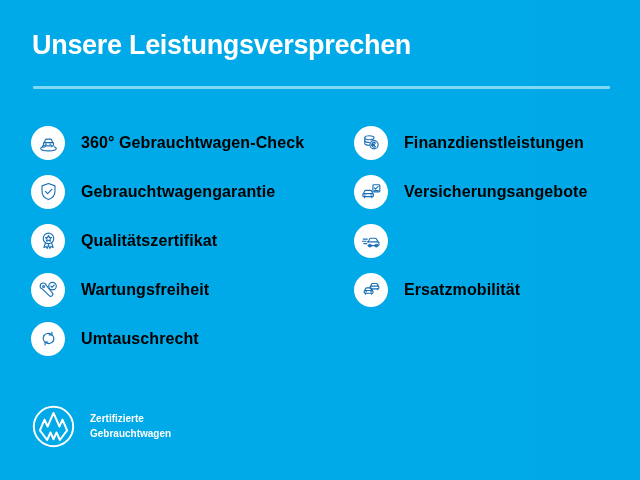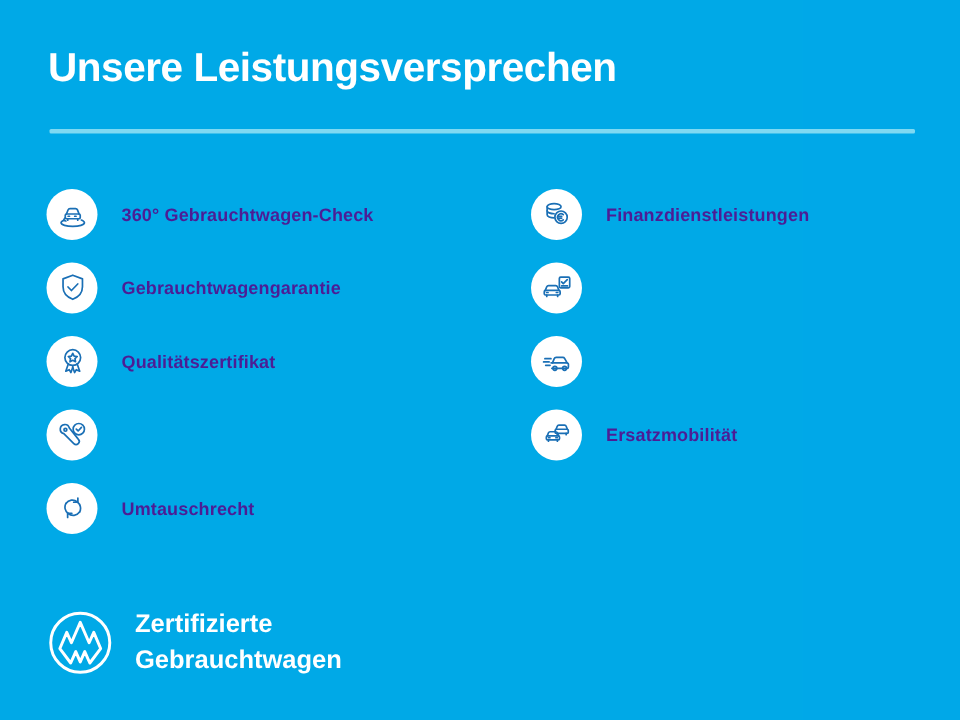--- a/index.html
+++ b/index.html
@@ -69,42 +69,42 @@
     justify-content: center;
     box-sizing: border-box;
   }
   .icon-badge svg {
     width: 21px;
     height: 21px;
     display: block;
   }
   .promise-label {
     margin-left: 16px;
-    font-size: 12px;
+    font-size: 16px;
     font-weight: bold;
-    color: #4c1d95;
+    color: #000000;
     letter-spacing: 0.1px;
     white-space: nowrap;
   }
   .footer-brand {
     position: absolute;
     left: 31px;
     top: 404px;
     display: flex;
     align-items: center;
   }
   .vw-logo {
     width: 45px;
     height: 45px;
     min-width: 45px;
   }
   .vw-logo svg { display: block; width: 45px; height: 45px; }
   .brand-text {
     margin-left: 14px;
-    font-size: 17px;
+    font-size: 10px;
     font-weight: bold;
     color: #ffffff;
     line-height: 1.42;
   }
   .brand-text span { display: block; white-space: nowrap; }
 </style>
 </head>
 <body>
 
 <div class="panel">
@@ -154,20 +154,21 @@
 
       <div class="promise-row">
         <span class="icon-badge">
           <svg viewBox="0 0 24 24" fill="none" stroke="#1A6FB5" stroke-width="1.3" stroke-linecap="round" stroke-linejoin="round">
             <path d="M9.4 7.3a3.5 3.5 0 1 0-4.2 4.2l7.6 7.6a2.4 2.4 0 0 0 3.4-3.4z"></path>
             <circle cx="6.4" cy="8.6" r="1.1"></circle>
             <circle cx="16.6" cy="8.1" r="4.3"></circle>
             <path d="M14.7 8.1 16.1 9.5 18.6 6.8"></path>
           </svg>
         </span>
+        <span class="promise-label">Wartungsfreiheit</span>
       </div>
 
       <div class="promise-row">
         <span class="icon-badge">
           <svg viewBox="0 0 24 24" fill="none" stroke="#1A6FB5" stroke-width="1.3" stroke-linecap="round" stroke-linejoin="round">
             <path d="M15.5 7.6a6 6 0 0 0-8.7 1.1"></path>
             <path d="M15.9 4.6v3.2h-3.2"></path>
             <path d="M8.5 16.4a6 6 0 0 0 8.7-1.1"></path>
             <path d="M8.1 19.4v-3.2h3.2"></path>
             <path d="M6.8 8.7a6 6 0 0 0 1.7 7.7"></path>
@@ -200,20 +201,21 @@
           <svg viewBox="0 0 24 24" fill="none" stroke="#1A6FB5" stroke-width="1.3" stroke-linecap="round" stroke-linejoin="round">
             <path d="M2.9 14.4 4 11.6a1.5 1.5 0 0 1 1.4-.9h5.4a1.5 1.5 0 0 1 1.4.9l1.1 2.8"></path>
             <rect x="2.1" y="14.4" width="12.1" height="3.5" rx="1"></rect>
             <path d="M4 17.9v1.1M12.3 17.9v1.1"></path>
             <path d="M3.9 16h1.1M11.3 16h1.1"></path>
             <rect x="13.6" y="4.3" width="7.9" height="8.2" rx="1"></rect>
             <path d="M15.3 7.9 16.6 9.2 19.6 6.2"></path>
             <path d="M15.3 11h4.5"></path>
           </svg>
         </span>
+        <span class="promise-label">Versicherungsangebote</span>
       </div>
 
 
       <div class="promise-row">
         <span class="icon-badge">
           <svg viewBox="0 0 24 24" fill="none" stroke="#1A6FB5" stroke-width="1.3" stroke-linecap="round" stroke-linejoin="round">
             <path d="M8.4 13.6 9.7 10.4a1.6 1.6 0 0 1 1.5-1h5a1.6 1.6 0 0 1 1.4.8l1.9 3.4"></path>
             <path d="M7.3 13.6h12.1a1.1 1.1 0 0 1 1.1 1.1v2.1a1 1 0 0 1-1 1H7.9"></path>
             <circle cx="10.2" cy="17.8" r="1.5"></circle>
             <circle cx="17.6" cy="17.8" r="1.5"></circle>

